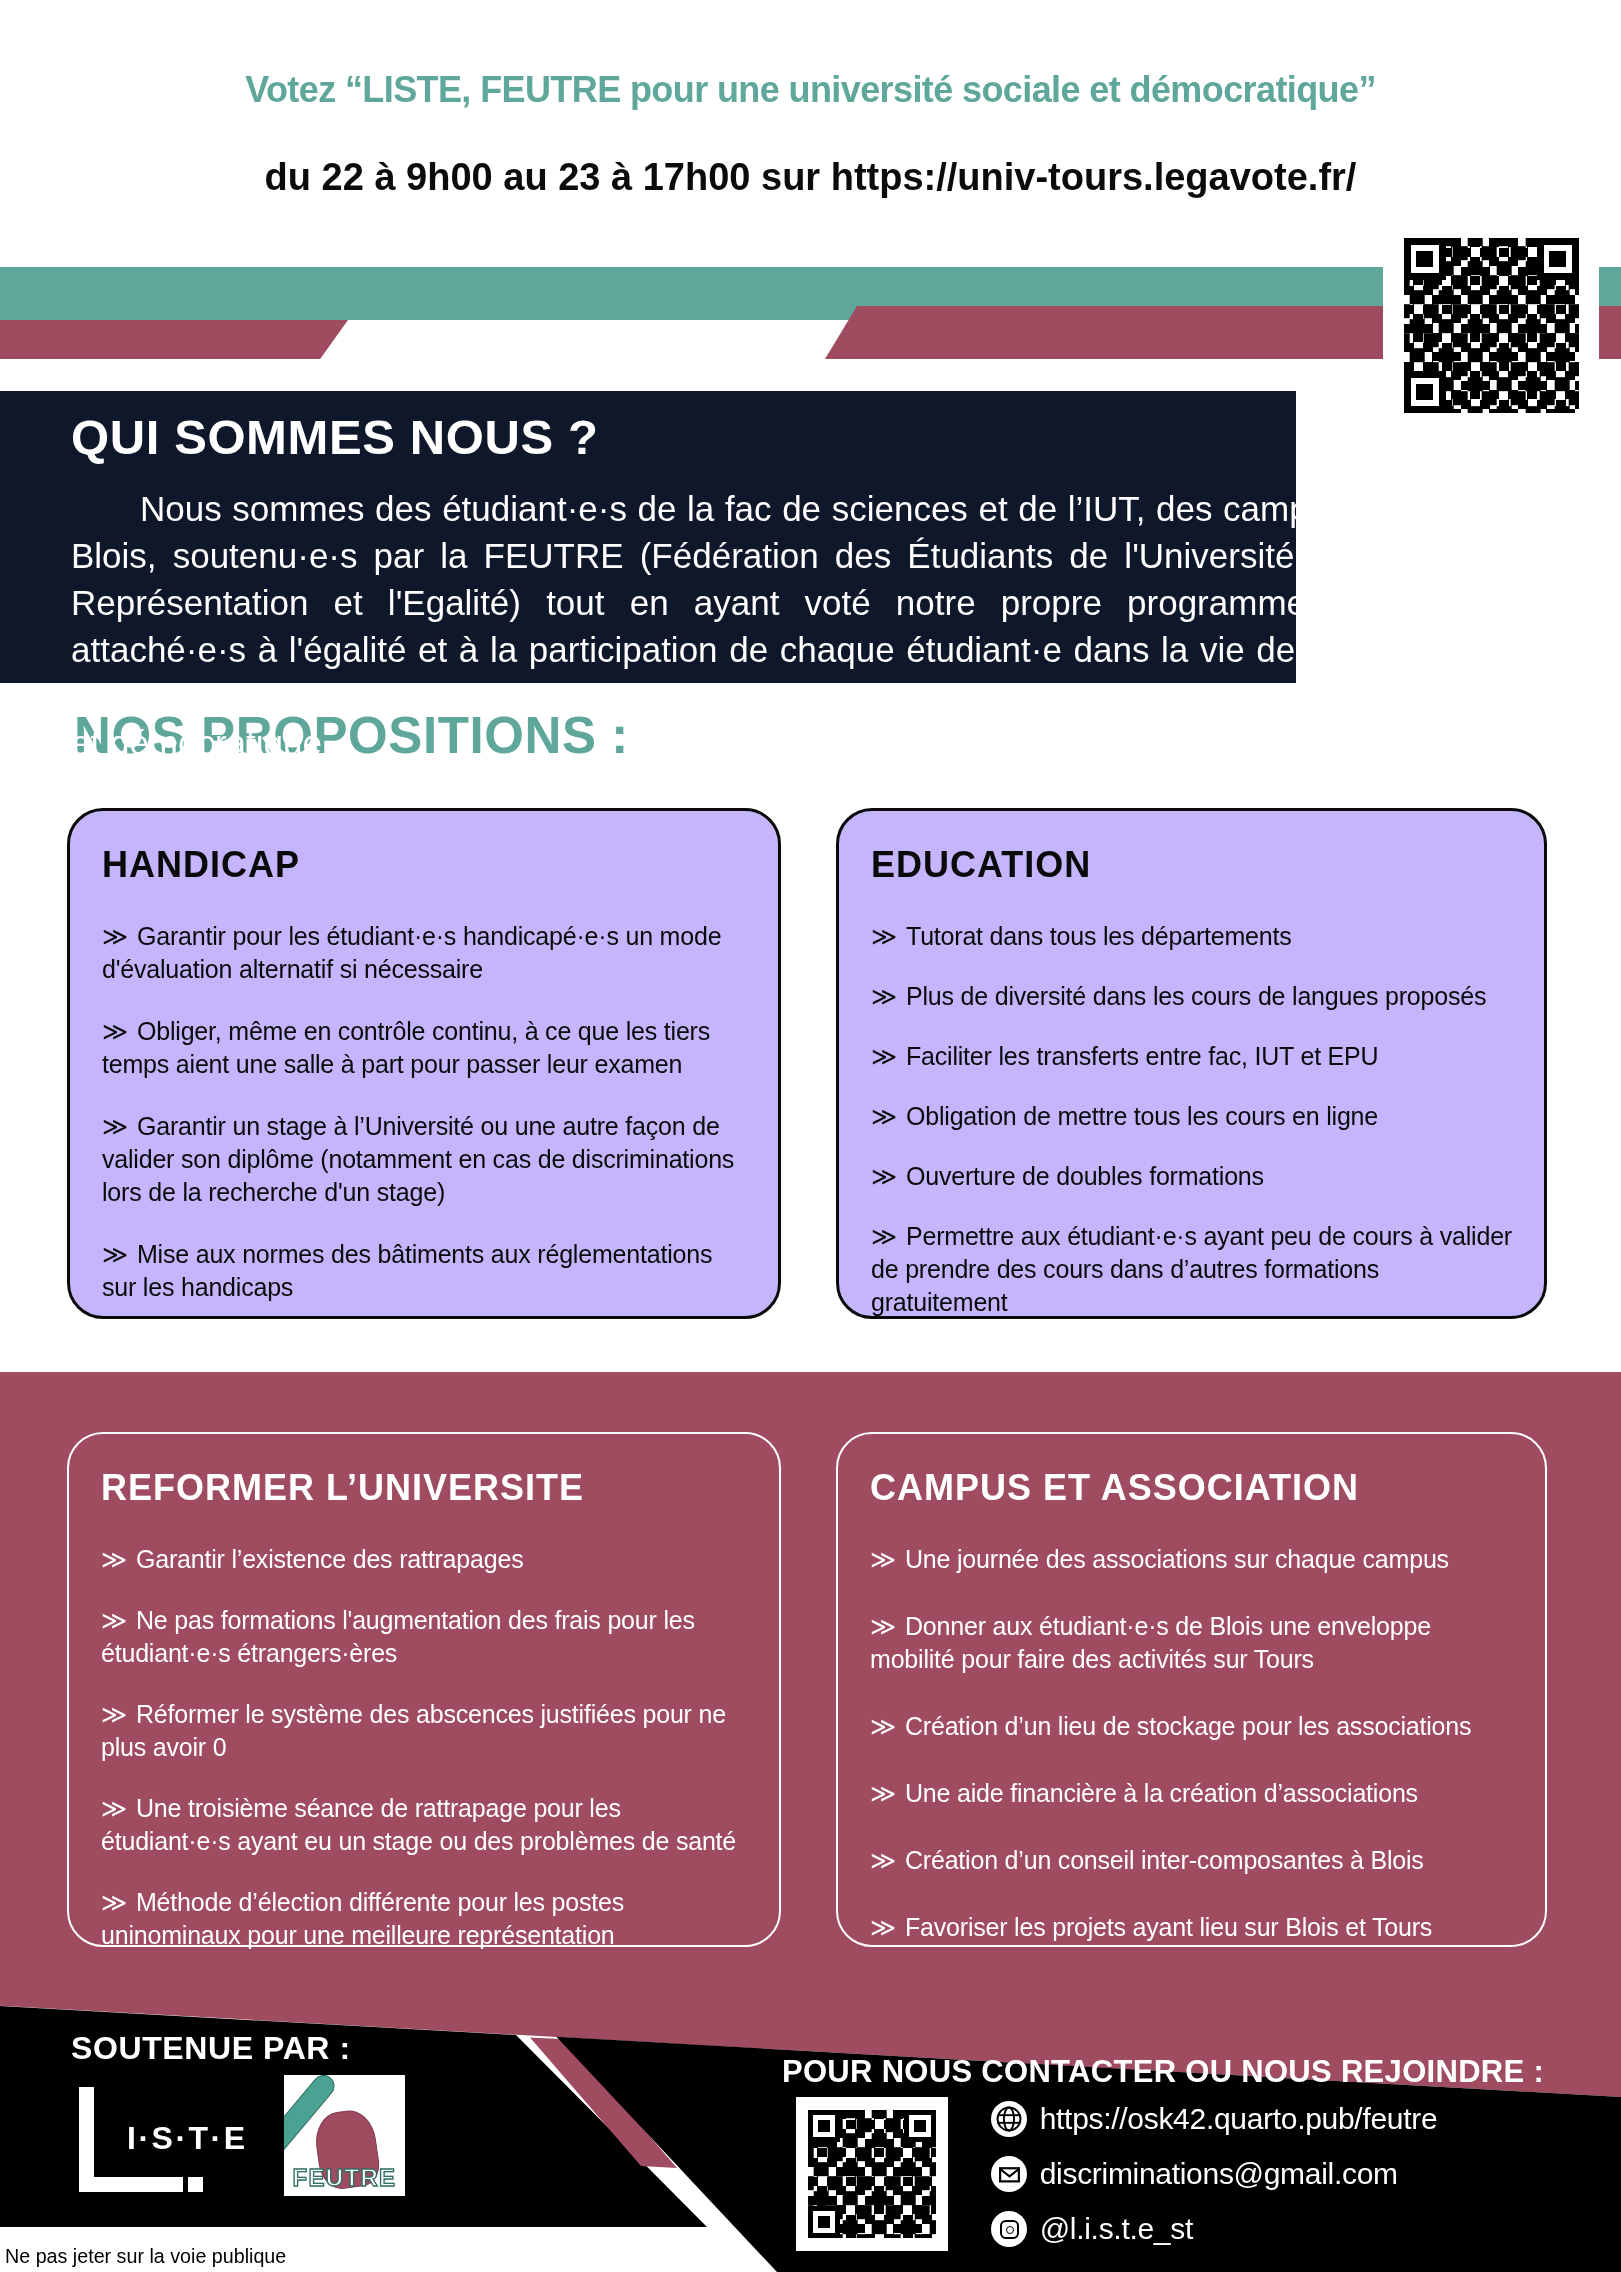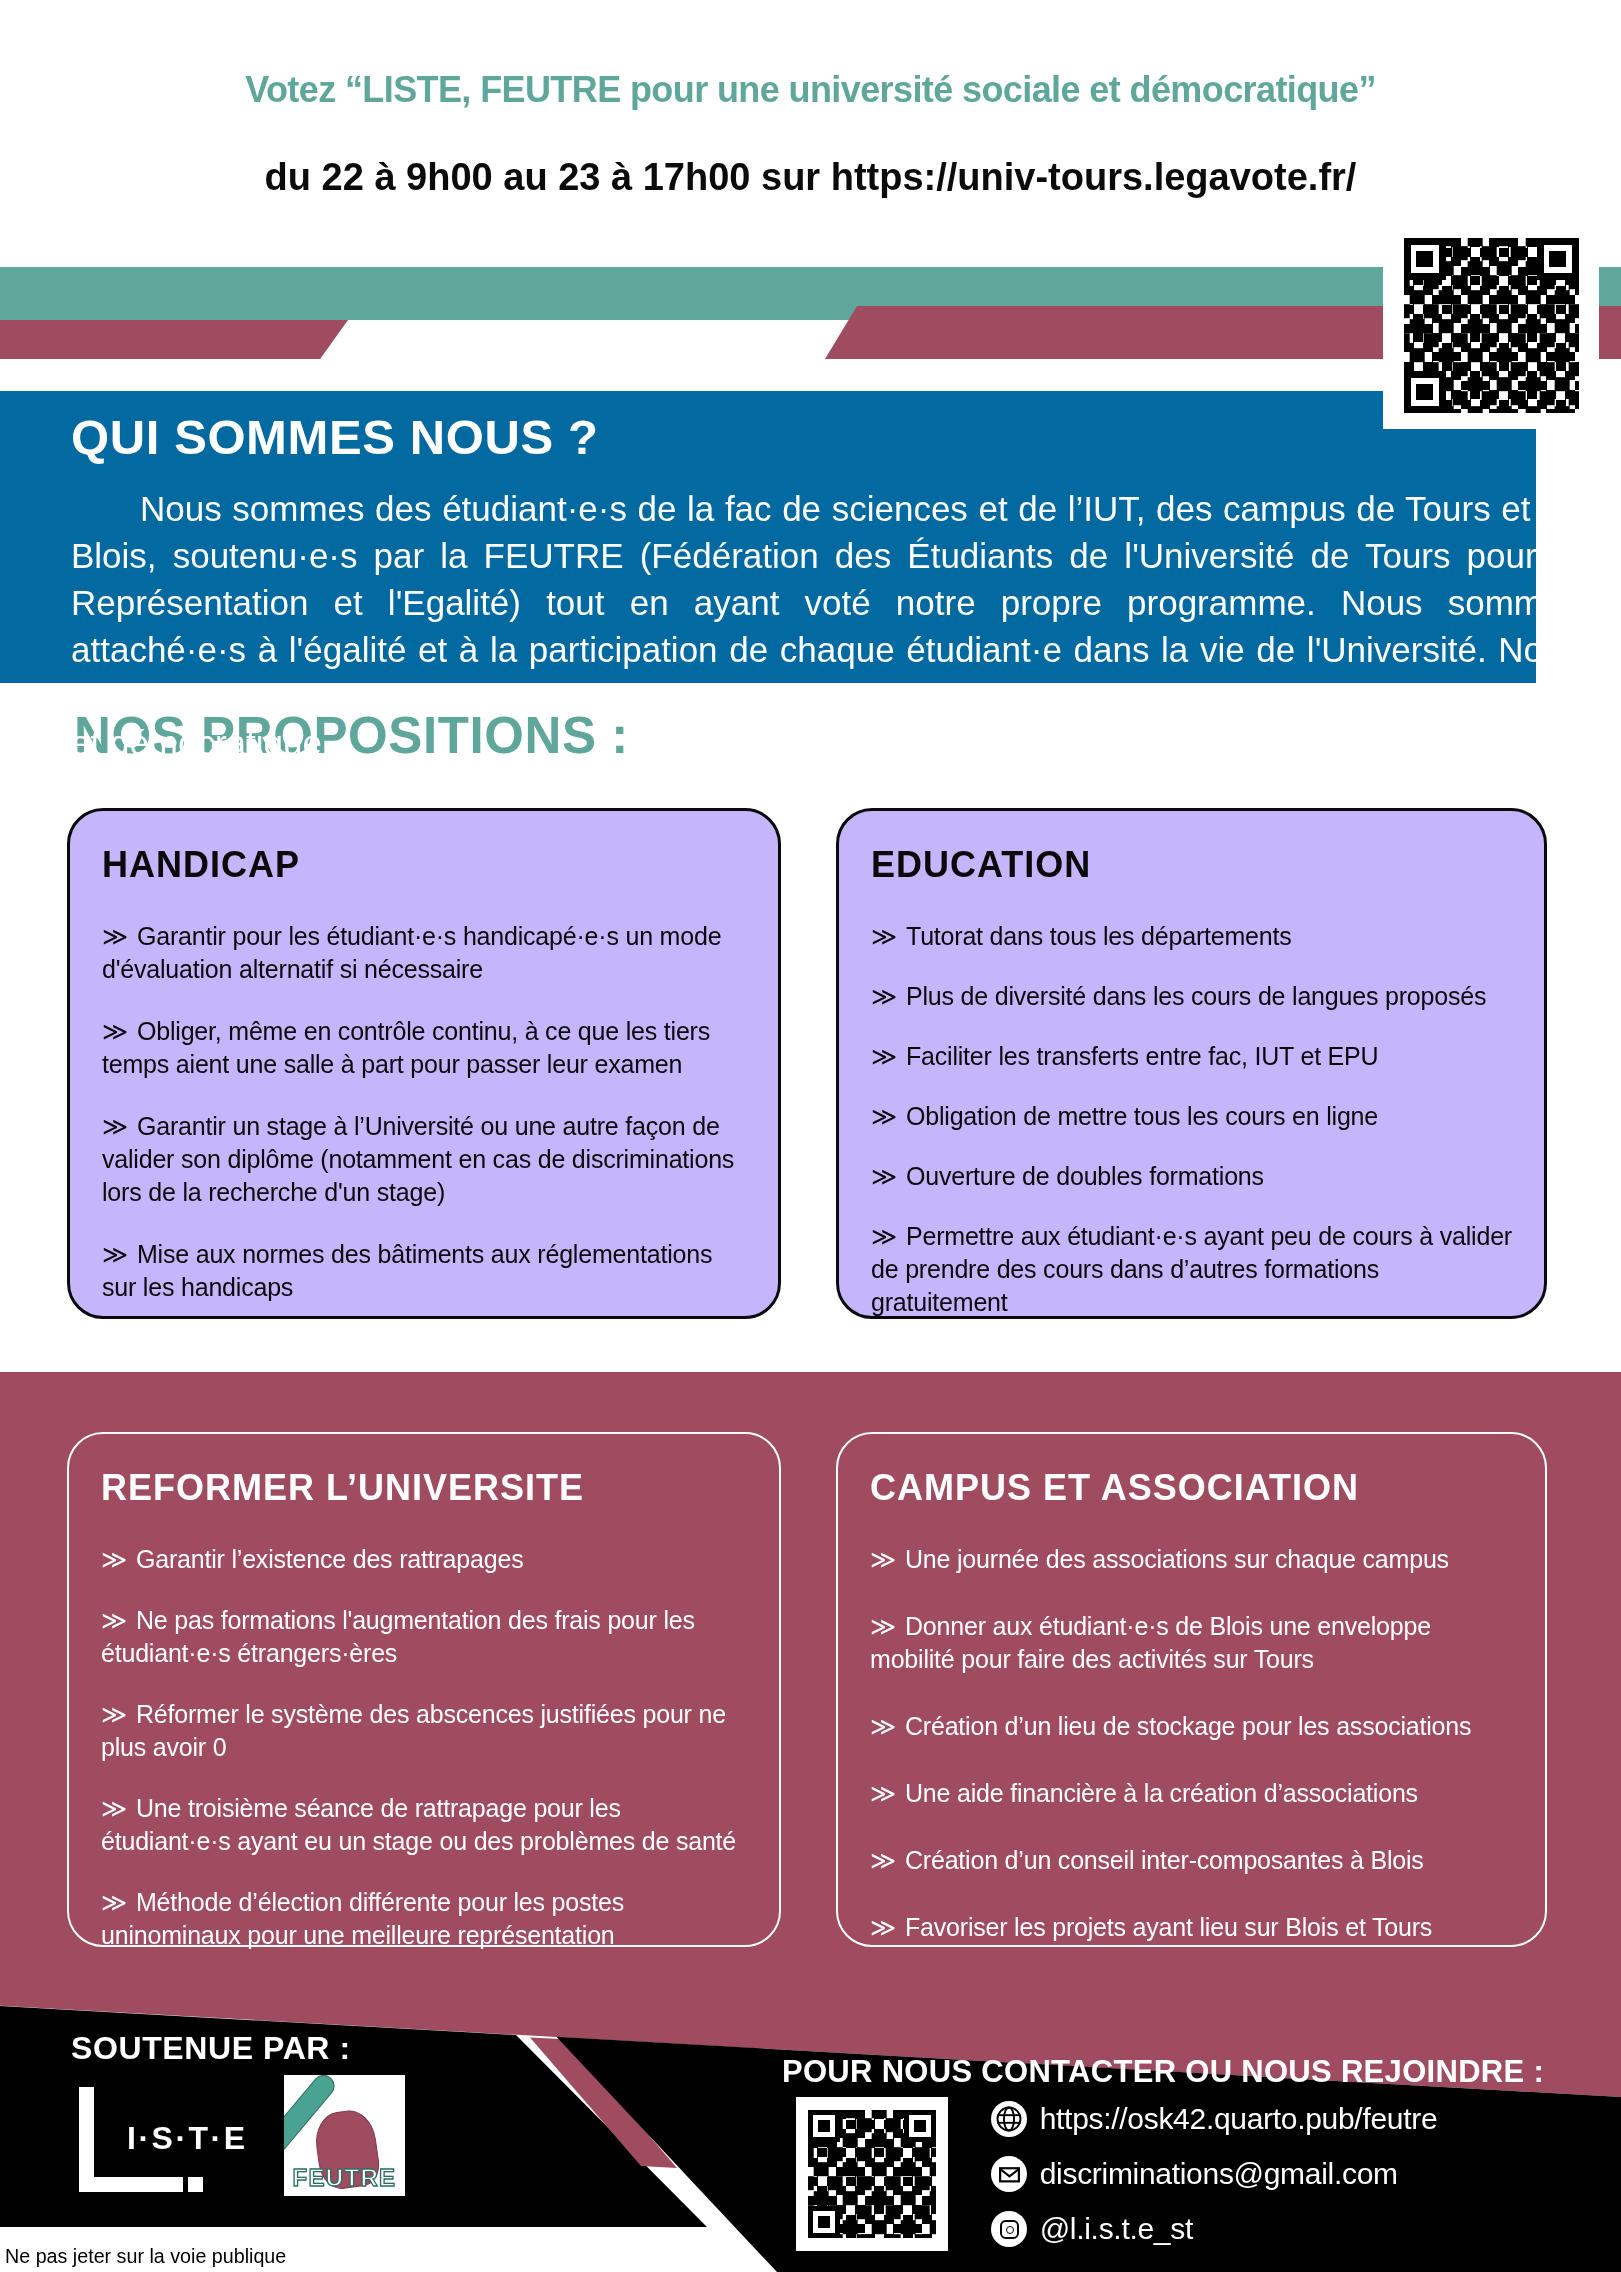--- a/index.html
+++ b/index.html
@@ -34,21 +34,21 @@
   .qr-finder { position:absolute; background:#fff; border:7px solid #000; width:42px; height:42px;
     display:flex; align-items:center; justify-content:center; }
   .qr-finder::after { content:""; width:16.5px; height:16.5px; background:#000; }
   .qr-small .qr-finder { width:32px; height:32px; border-width:5.7px; }
   .qr-small .qr-finder::after { width:11.4px; height:11.4px; }
   .qr-finder.tl { left:5px; top:5px; }
   .qr-finder.tr { right:5px; top:5px; }
   .qr-finder.bl { left:5px; bottom:5px; }
 
   
-  .teal-section { position:absolute; left:0; top:391px; width:1536px; height:292px; background:#0369a1; z-index:2; }
+  .teal-section { position:absolute; left:0; top:391px; width:1296px; height:292px; background:#0f172a; z-index:2; }
   .qsn-heading { position:absolute; left:71px; top:18px; font-size:49px; font-weight:800; letter-spacing:0.6px; color:#ffffff; }
   .qsn-paragraph { position:absolute; left:71px; top:95px; width:1509px;
     font-size:35px; line-height:1.34; color:#ffffff; text-align:justify; text-indent:69px; }
 
   
   .props-heading { position:absolute; left:74px; top:706px; font-size:51px; font-weight:800; letter-spacing:0.6px; color:#5fa79b; }
 
   .card { position:absolute; border-radius:36px; }
   .card-light { background:#c4b5fd; border:3.2px solid #0a0a0a; color:#0a0a0a; padding:33px 32px; }
   .card-dark  { background:transparent; border:2.5px solid #ffffff; color:#ffffff; padding:33px 32px; }

